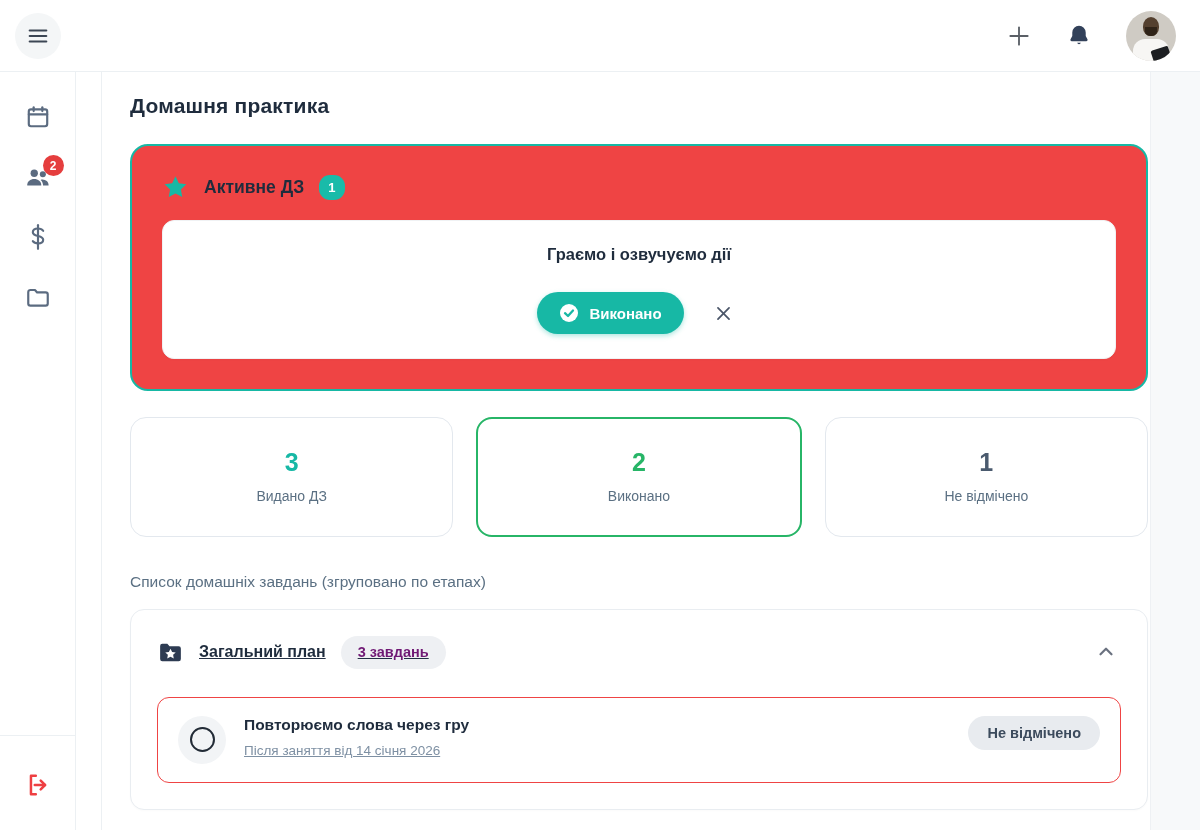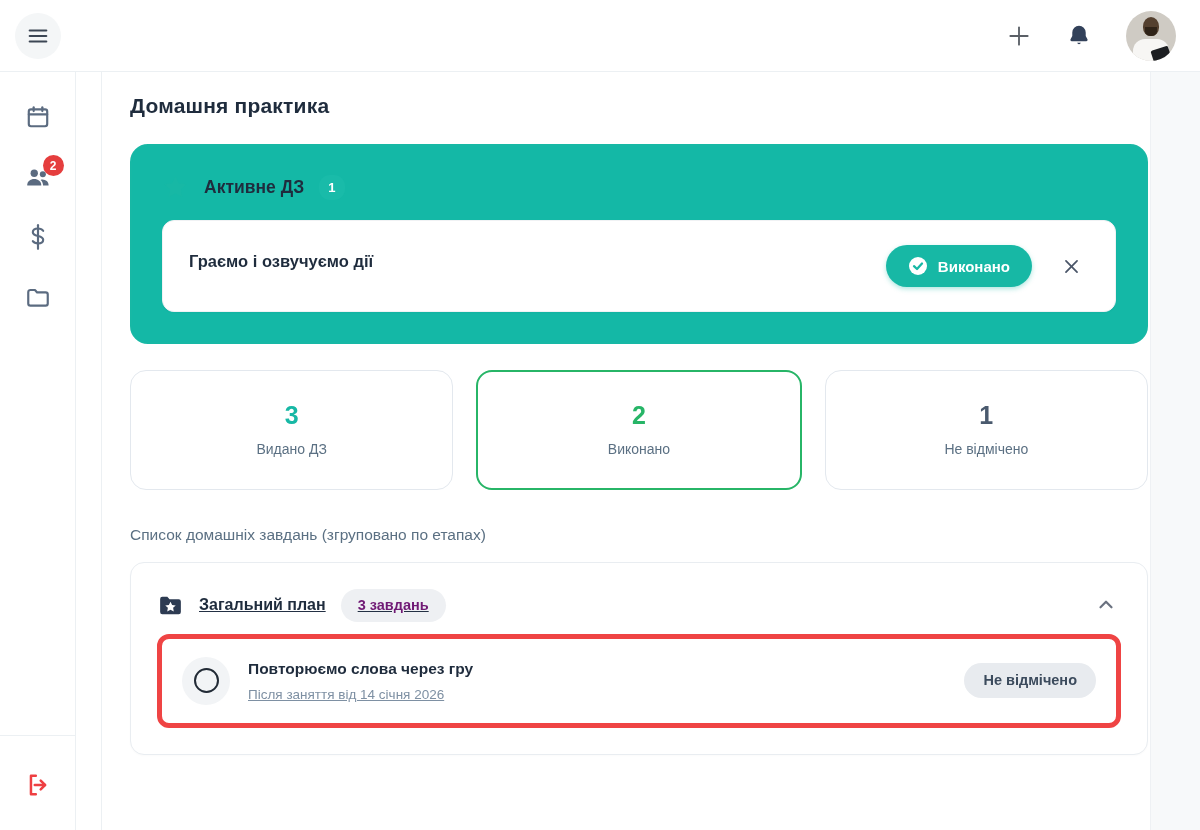--- a/index.html
+++ b/index.html
@@ -48,33 +48,34 @@
   .side-divider { width:100%; height:1px; background:#ecf0f3; margin-bottom:36px; }
 
   .rail { width:26px; border-right:1px solid #ecf0f3; background:#fff; }
   .main { width:1048px; background:#fff; padding:22px 2px 0 28px; overflow:hidden; }
   .gutter { width:50px; background:#f7f9fa; border-left:1px solid #eef1f4; }
 
   
   .page-title { margin:0 0 26px 0; font-size:21px; font-weight:bold; color:#1f2c3d; letter-spacing:.2px; }
 
   .active-card {
-    border:2px solid #17b8a5; background:#14b8a6;
+    border:2px solid #17b8a5; background:#ef4444;
     border-radius:18px; padding:28px 30px 30px 30px;
   }
   .active-head { display:flex; align-items:center; gap:15px; }
   .active-label { font-size:17.5px; font-weight:bold; color:#1f2c3d; }
   .count-pill {
     background:#19bba9; color:#fff; font-size:13px; font-weight:bold;
     padding:6px 9px; border-radius:11px; line-height:1;
   }
   .active-task {
     margin-top:20px; background:#fff; border:1px solid #f0f2f4; border-radius:12px;
-    padding:24px 26px; display:flex; align-items:center; gap:12px;
+    padding:24px 26px; display:flex; align-items:center; gap:18px;
     box-shadow:0 1px 2px rgba(30,41,59,.03);
+    flex-direction:column;
   }
   .task-main { flex:1; min-width:0; }
   .task-title { margin:0 0 10px 0; font-size:16.5px; font-weight:bold; color:#1f2c3d; }
   .task-desc { margin:0 0 18px 0; font-size:15px; line-height:1.52; color:#5b7083; max-width:720px; }
   .task-date { font-size:13.5px; color:#8496a8; }
   .task-actions { display:flex; align-items:center; gap:28px; padding-right:6px; }
   .done-btn {
     display:flex; align-items:center; gap:10px;
     background:#17b8a5; color:#fff; border:none; cursor:pointer;
     font-family:inherit; font-size:15px; font-weight:bold;
@@ -104,22 +105,22 @@
   }
   .group-head { display:flex; align-items:center; gap:15px;text-decoration:underline; }
   .group-title { font-size:16px; font-weight:bold; color:#1f2c3d; }
   .group-badge {
     background:#eef0f3; color:#701a75; font-size:14.5px; font-weight:600;
     padding:9px 17px; border-radius:999px; line-height:1;
   }
   .chevron-btn { margin-left:auto; background:none; border:none; cursor:pointer; padding:4px; display:flex; }
 
   .hw-row {
-    margin-top:12px; border:5px solid #ef4444; border-radius:12px; background:#fff;
-    padding:18px 20px; display:flex; align-items:center; gap:18px;
+    margin-top:28px; border:1px solid #ef4444; border-radius:12px; background:#fff;
+    padding:18px 20px; display:flex; align-items:flex-start; gap:18px;
   }
   .hw-circle {
     width:48px; height:48px; border-radius:50%; background:#f2f4f6; flex:0 0 auto;
     display:flex; align-items:center; justify-content:center; cursor:pointer; border:none;
   }
   .hw-ring { width:25px; height:25px; border-radius:50%; border:2.5px solid #222b36; }
   .hw-texts { flex:1; }
   .hw-title { margin:0 0 9px 0; font-size:15.5px; font-weight:bold; color:#1f2c3d; }
   .hw-sub { font-size:13.5px; color:#7e90a3;text-decoration:underline; }
   .status-pill {

